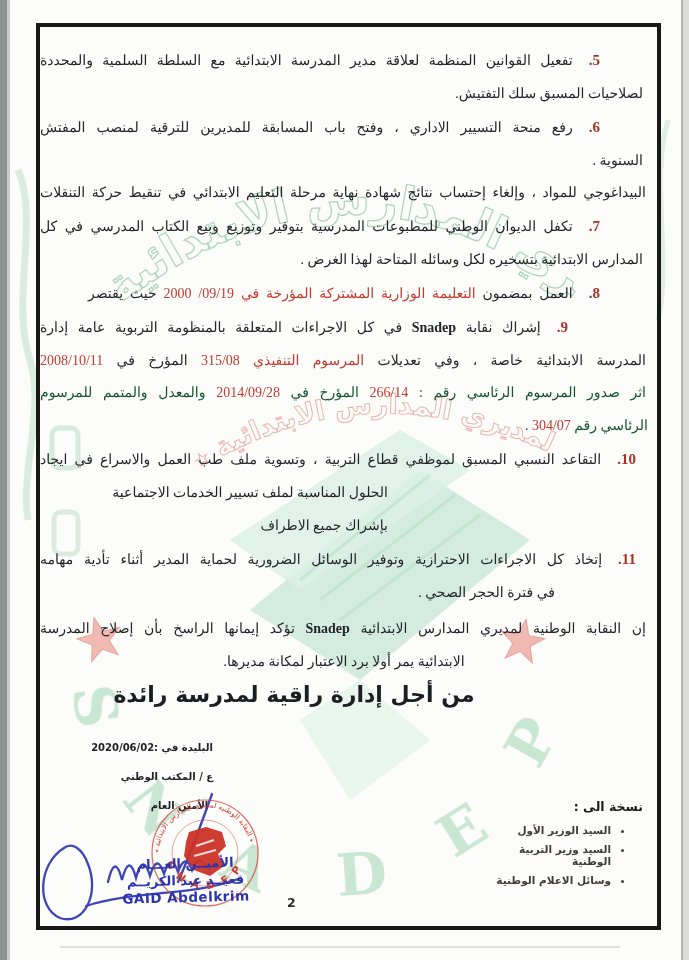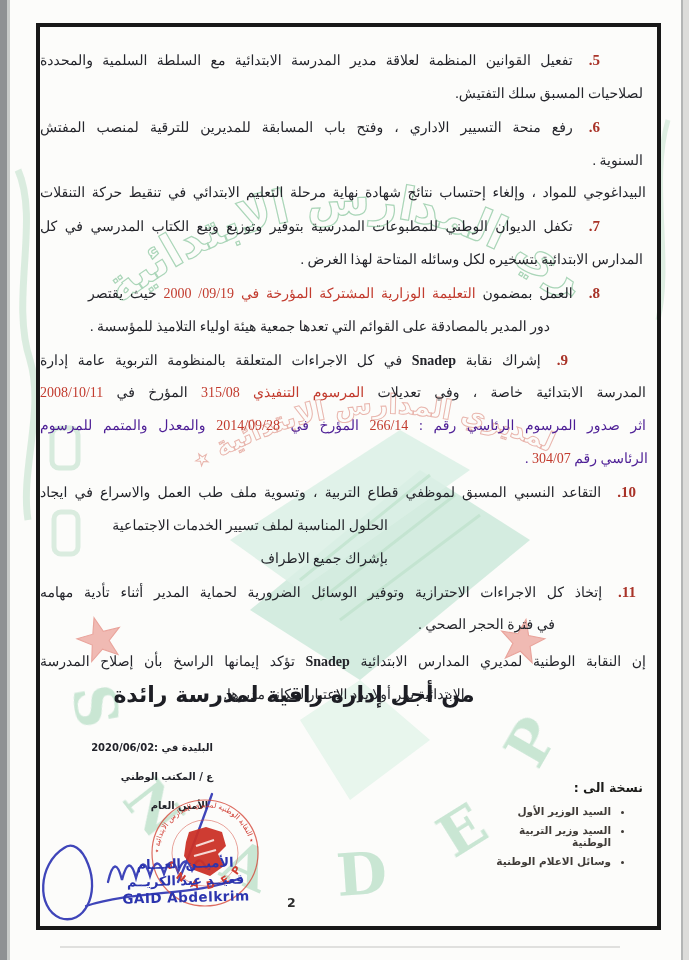--- a/index.html
+++ b/index.html
@@ -18,38 +18,38 @@
   .line{line-height:32.85px;white-space:normal;font-family:Liberation Serif, serif;}
   .just{text-align:justify;text-align-last:justify;}
   .right{text-align:right;}
   .left{text-align:right;}
   .center{text-align:center;}
   .gap{margin-top:4px;}
   .seg-num{color:#a93328;font-weight:bold;margin-left:16px;font-size:15px;}
   .seg-b{color:#24252b;}
   .seg-bd{color:#24252b;font-weight:bold;}
   .seg-r{color:#c23b2e;}
-  .seg-m{color:#4c1d95;}
+  .seg-m{color:#14532d;}
   .seg-rn,.seg-rl{color:#c23b2e;direction:ltr;unicode-bidi:bidi-override;}
   .ltr{direction:ltr;unicode-bidi:bidi-override;}
   .slogan{position:absolute;left:40px;top:682px;width:608px;z-index:3;direction:rtl;
           text-align:center;padding-left:0;padding-right:100px;box-sizing:border-box;
           font-size:22px;font-weight:bold;color:#1d1e24;}
   .signoff{position:absolute;left:42px;top:733px;width:220px;z-index:3;direction:rtl;
            font-weight:bold;color:#22232a;font-size:10px;line-height:29px;}
   .signoff .l1{text-align:center;}
   .signoff .l2{text-align:center;padding-left:30px;}
   .signoff .l3{text-align:center;padding-left:55px;}
   .signature{position:absolute;left:26px;top:786px;z-index:4;}
   .stamp{position:absolute;left:146px;top:794px;z-index:5;}
   .bluename{position:absolute;left:98px;top:855px;width:175px;z-index:6;direction:rtl;
             text-align:center;color:#2b34ae;font-weight:bold;font-size:13px;line-height:17px;
             transform:rotate(-1.5deg);}
   .bluename .lat{direction:ltr;unicode-bidi:bidi-override;letter-spacing:.5px;font-size:13.5px;}
-  .copies{position:absolute;right:46px;top:780px;width:170px;z-index:3;direction:rtl;
+  .copies{position:absolute;right:46px;top:799px;width:170px;z-index:3;direction:rtl;
           text-align:right;color:#1c1c1a;}
   .copies .hdr{font-weight:bold;font-size:12.5px;margin-bottom:10px;}
   .copies ul{margin:8px;padding:0 24px 0 0;list-style:disc;}
   .copies li{font-size:10.5px;color:#403c38;margin:7px 0;font-weight:bold;}
   .pagenum{position:absolute;left:287px;top:895px;z-index:3;font-size:12.5px;
            font-weight:bold;color:#2e2e2e;}
   .smudge{position:absolute;left:60px;top:946px;width:560px;height:2px;background:#d4d4d2;opacity:.7;}
 </style>
 </head>
 <body>
@@ -103,21 +103,20 @@
 
   <div class="textcol">
       <div class="line just" style="padding-right: 48px;"><span class="seg-num">5.</span><span class="seg-b">تفعيل القوانين المنظمة لعلاقة مدير المدرسة الابتدائية مع السلطة السلمية والمحددة</span></div>
       <div class="line right" style="padding-right: 5px;"><span class="seg-b">لصلاحيات المسبق سلك التفتيش.</span></div>
       <div class="line just" style="padding-right: 48px;"><span class="seg-num">6.</span><span class="seg-b">رفع منحة التسيير الاداري ، وفتح باب المسابقة للمديرين للترقية لمنصب المفتش</span></div>
       <div class="line right" style="padding-right: 5px;"><span class="seg-b">السنوية .</span></div>
       <div class="line just" style="padding-right: 2px;"><span class="seg-b">البيداغوجي للمواد ، وإلغاء إحتساب نتائج شهادة نهاية مرحلة التعليم الابتدائي في تنقيط حركة التنقلات</span></div>
       <div class="line just" style="padding-right: 48px;"><span class="seg-num">7.</span><span class="seg-b">تكفل الديوان الوطني للمطبوعات المدرسية بتوفير وتوزيع وبيع الكتاب المدرسي في كل</span></div>
       <div class="line right" style="padding-right: 5px;"><span class="seg-b">المدارس الابتدائية بتسخيره لكل وسائله المتاحة لهذا الغرض .</span></div>
       <div class="line just" style="padding-right: 48px; margin-left: 48px;"><span class="seg-num">8.</span><span class="seg-b">العمل بمضمون </span><span class="seg-r">التعليمة الوزارية المشتركة المؤرخة في </span><span class="seg-rl">2000 /09/19</span><span class="seg-b"> حيث يقتصر</span></div>
-      <div class="line right" style="padding-right: 98px;"><span class="seg-b">دور المدير بالمصادقة على القوائم التي تعدها جمعية هيئة اولياء التلاميذ للمؤسسة .</span></div>
       <div class="line just" style="padding-right: 80px;"><span class="seg-num">9.</span><span class="seg-b">إشراك نقابة </span><span class="seg-bd">Snadep</span><span class="seg-b"> في كل الاجراءات المتعلقة بالمنظومة التربوية عامة إدارة</span></div>
       <div class="line just" style="padding-right: 2px;"><span class="seg-b">المدرسة الابتدائية خاصة ، وفي تعديلات </span><span class="seg-r">المرسوم التنفيذي </span><span class="seg-rn">315/08</span><span class="seg-b"> المؤرخ في </span><span class="seg-rn">2008/10/11</span></div>
       <div class="line just" style="padding-right: 2px;"><span class="seg-m">اثر صدور المرسوم الرئاسي رقم : </span><span class="seg-rn">266/14</span><span class="seg-m"> المؤرخ في </span><span class="seg-rn">2014/09/28</span><span class="seg-m"> والمعدل والمتمم للمرسوم</span></div>
       <div class="line left" style="padding-left: 25px;"><span class="seg-m">الرئاسي رقم </span><span class="seg-rn">304/07</span><span class="seg-m"> .</span></div>
       <div class="line just" style="padding-right: 12px;"><span class="seg-num">10.</span><span class="seg-b">التقاعد النسبي المسبق لموظفي قطاع التربية ، وتسوية ملف طب العمل والاسراع في ايجاد</span></div>
       <div class="line right" style="padding-right: 260px; padding-left: 40px;"><span class="seg-b">الحلول المناسبة لملف تسيير الخدمات الاجتماعية بإشراك جميع الاطراف</span></div>
       <div class="line just" style="padding-right: 12px;"><span class="seg-num">11.</span><span class="seg-b">إتخاذ كل الاجراءات الاحترازية وتوفير الوسائل الضرورية لحماية المدير أثناء تأدية مهامه</span></div>
       <div class="line right" style="padding-right: 93px;"><span class="seg-b">في فترة الحجر الصحي .</span></div>
       <div class="line just gap" style="padding-right: 2px;"><span class="seg-b">إن النقابة الوطنية لمديري المدارس الابتدائية </span><span class="seg-bd">Snadep</span><span class="seg-b"> تؤكد إيمانها الراسخ بأن إصلاح المدرسة</span></div>
       <div class="line center" style="padding-right: 0px;"><span class="seg-b">الابتدائية يمر أولا برد الاعتبار لمكانة مديرها.</span></div>

